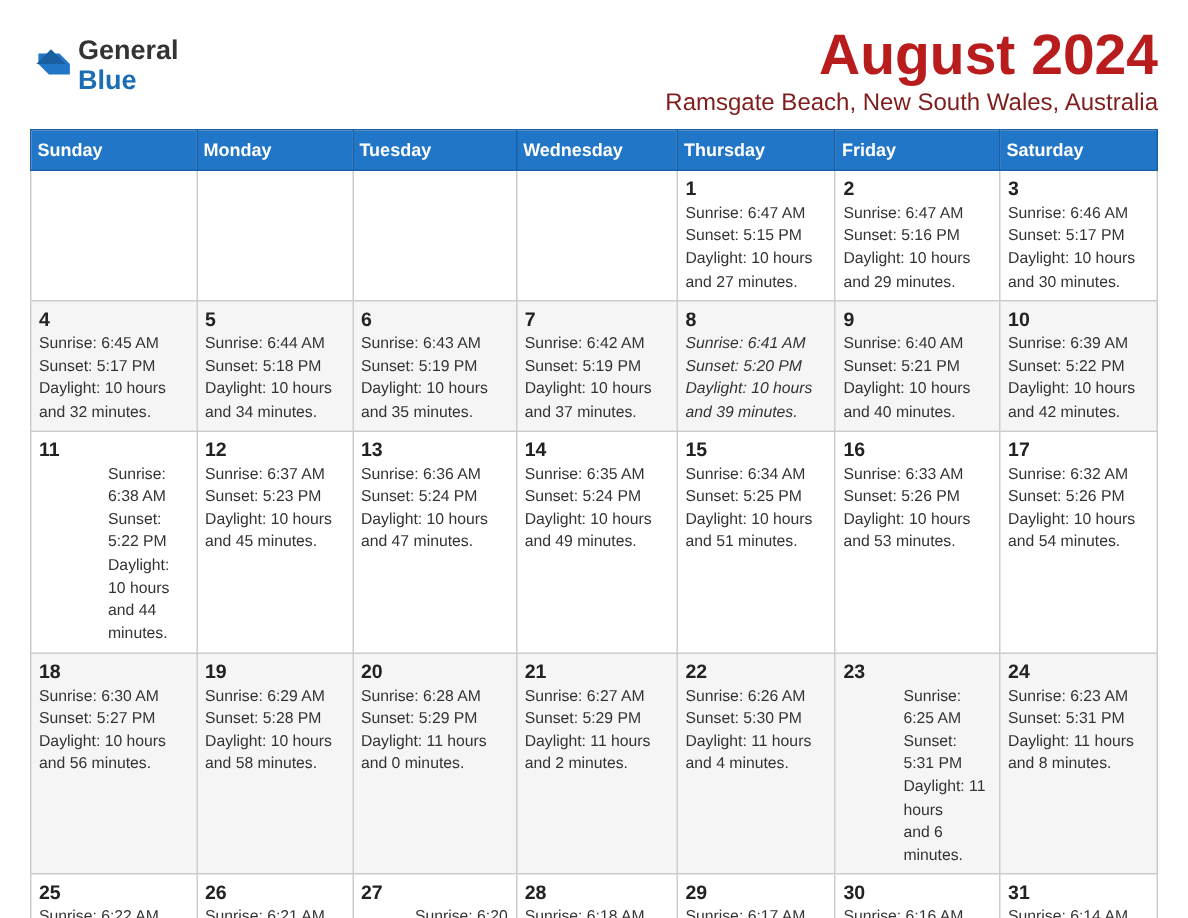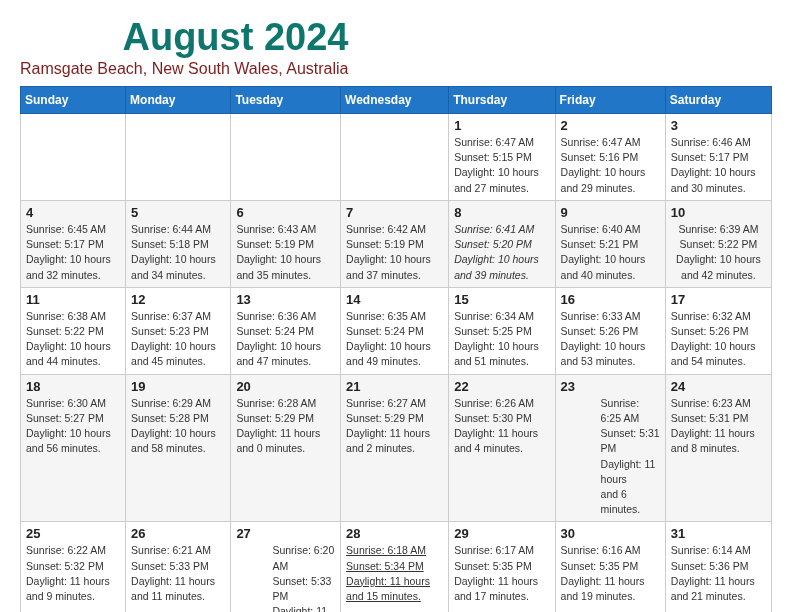--- a/index.html
+++ b/index.html
@@ -34,21 +34,21 @@
       width: 28px;
       height: 28px;
       margin-right: 4px;
     }
     .title-block {
       text-align: right;
     }
     .month-year {
       font-size: 38px;
       font-weight: bold;
-      color: #0f766e;
+      color: #b91c1c;
     }
     .location {
       font-size: 16px;
       color: #7f1d1d;
       margin-top: 1px;
     }
     table {
       width: 100%;
       border-collapse: collapse;
       font-size: 11px;
@@ -87,20 +87,31 @@
       line-height: 1.45;
     }
     .empty-cell {
       background: #fff !important;
     }
   </style>
 </head>
 <body>
 
 <div class="header">
+  <div class="logo">
+    <svg class="logo-icon" viewBox="0 0 40 40">
+      <rect x="0" y="0" width="40" height="40" rx="4" fill="#fff"></rect>
+      <polygon points="28,8 38,18 38,28 18,28 8,18 8,8" fill="#2176c7"></polygon>
+      <polygon points="20,4 34,18 6,18" fill="#1a5fa0"></polygon>
+    </svg>
+    <div class="logo-text">
+      <span class="logo-general">General</span>
+      <span class="logo-blue">Blue</span>
+    </div>
+  </div>
   <div class="title-block">
     <div class="month-year">August 2024</div>
     <div class="location">Ramsgate Beach, New South Wales, Australia</div>
   </div>
 </div>
 
 <table>
   <thead>
     <tr>
     <th>Sunday</th>
@@ -178,30 +189,30 @@
         </td>
         <td>
           <span class="day-num">9</span>
           <div class="cell-text" style="white-space: pre-line;">Sunrise: 6:40 AM
 Sunset: 5:21 PM
 Daylight: 10 hours
 and 40 minutes.</div>
         </td>
         <td>
           <span class="day-num">10</span>
-          <div class="cell-text" style="white-space: pre-line; text-align: center;">Sunrise: 6:39 AM
+          <div class="cell-text" style="white-space: pre-line;">Sunrise: 6:39 AM
 Sunset: 5:22 PM
 Daylight: 10 hours
 and 42 minutes.</div>
         </td>
       </tr>
       <tr>
         <td>
           <span class="day-num">11</span>
-          <div class="cell-text" style="white-space: pre-line;">Sunrise: 6:38 AM
+          <div class="cell-text" style="white-space: pre-line; margin-left: 46px;">Sunrise: 6:38 AM
 Sunset: 5:22 PM
 Daylight: 10 hours
 and 44 minutes.</div>
         </td>
         <td>
           <span class="day-num">12</span>
           <div class="cell-text" style="white-space: pre-line;">Sunrise: 6:37 AM
 Sunset: 5:23 PM
 Daylight: 10 hours
 and 45 minutes.</div>

